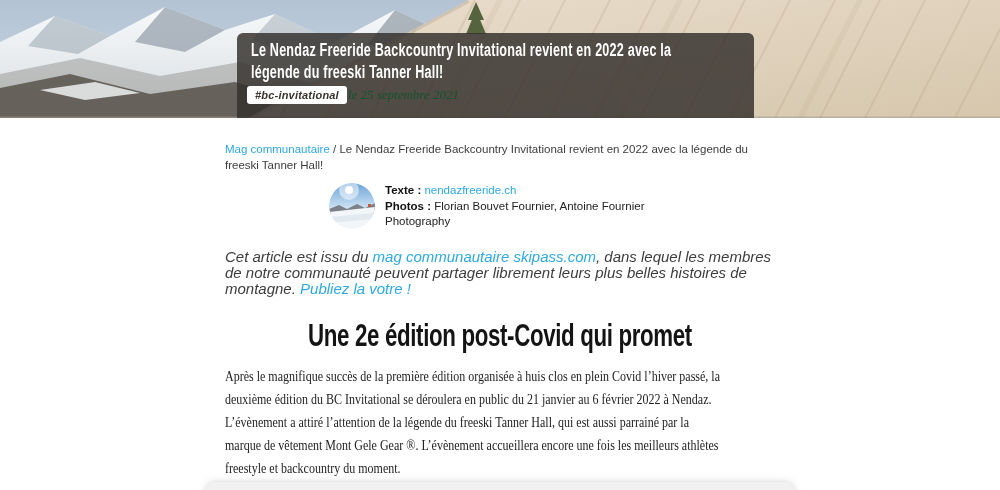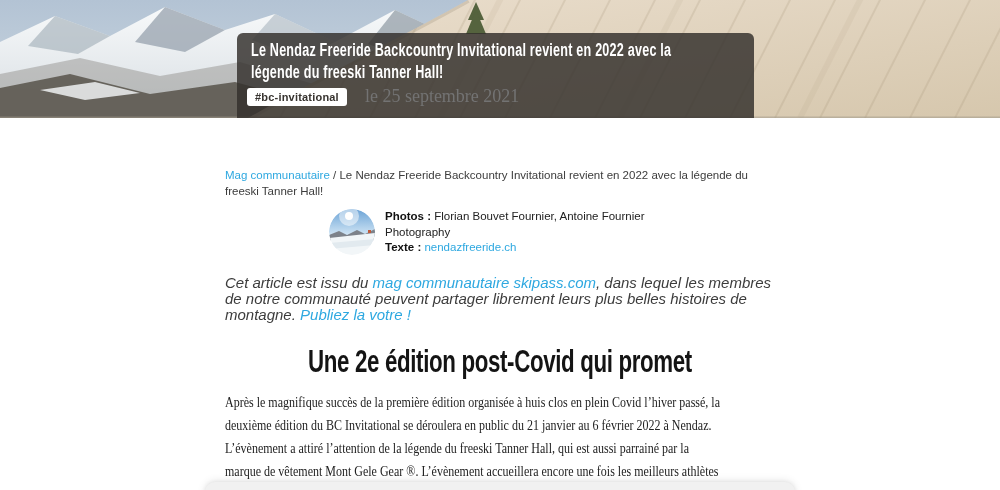--- a/index.html
+++ b/index.html
@@ -17,30 +17,30 @@
     background:rgba(52,48,44,0.83);
     border-radius:6px 6px 0 0;
     padding:6px 14px;box-sizing:border-box;
   }
   .hero-title{
     margin:0;font-size:18px;font-weight:bold;color:#ffffff;line-height:22px;
     transform:scaleX(0.70);transform-origin:0 0;white-space:nowrap;
     letter-spacing:0.3px;
   }
   .hero-title .line{display:block;}
-  .hero-meta{position:absolute;left:10px;top:53px;display:flex;align-items:center;gap:18px;}
+  .hero-meta{position:absolute;left:10px;top:53px;display:flex;align-items:center;gap:1px;font-style:italic;}
   .tag{
     display:inline-block;background:#ffffff;color:#37332f;
     font-size:11px;font-weight:bold;letter-spacing:0.2px;
     padding:3px 8px;border-radius:3px;text-decoration:none;cursor:pointer;
   }
-  .date{color:#737373;font-family:"Liberation Serif", serif;font-size:18px;}
+  .date{color:#14532d;font-family:"Liberation Serif", serif;font-size:13px;}
   
   .column{width:550px;margin:0 auto;}
-  .breadcrumb{margin:49px 0 0 0;font-size:11.5px;line-height:16px;color:#3c3c3c;}
+  .breadcrumb{margin:23px 0 0 0;font-size:11.5px;line-height:16px;color:#3c3c3c;}
   a.link, a.bc-link{color:#2ea8e0;text-decoration:none;cursor:pointer;}
   .credits{display:flex;gap:10px;margin:10px 0 0 104px;}
   .avatar{width:46px;height:46px;border-radius:50%;overflow:hidden;flex:0 0 46px;display:block;}
   .credits-text{font-size:11.5px;line-height:15.5px;color:#222;max-width:265px;}
   .lbl{font-weight:bold;color:#111;}
   .note{margin:19px 0 0 0;font-style:italic;font-size:15px;line-height:16px;color:#3c3c3c;}
   .note a{font-style:italic;}
   .heading{
     margin:21px 0 0 0;text-align:center;color:#141414;
     font-size:31px;line-height:35px;font-weight:bold;
@@ -166,26 +166,26 @@
             <circle cx="20" cy="7" r="4" fill="#ffffff"></circle>
             <path d="M0,26 L10,22 L18,26 L28,21 L36,25 L46,20 L46,32 L0,32 Z" fill="#7d828a"></path>
             <path d="M0,29 L46,24 L46,46 L0,46 Z" fill="#f2f6f8"></path>
             <path d="M0,34 L46,30 L46,36 L0,40 Z" fill="#e2eaef"></path>
             <rect x="39" y="21" width="3" height="3" fill="#c05a3a"></rect>
           </g>
         </svg>
       </span>
       <div class="credits-text">
         <div class="credit-row">
+          <span class="lbl">Texte :</span>
+          <a class="link">nendazfreeride.ch</a>
+        </div>
+        <div class="credit-row">
           <span class="lbl">Photos :</span>
           <span>Florian Bouvet Fournier, Antoine Fournier Photography</span>
-        </div>
-        <div class="credit-row">
-          <span class="lbl">Texte :</span>
-          <a class="link">nendazfreeride.ch</a>
         </div>
       </div>
     </section>
 
     <p class="note"><span>Cet article est issu du </span><a class="link">mag communautaire skipass.com</a><span>, dans lequel les membres de notre communauté peuvent partager librement leurs plus belles histoires de montagne. </span><a class="link">Publiez la votre !</a></p>
 
     <h2 class="heading">Une 2e édition post-Covid qui promet</h2>
 
     <div class="paragraph">
       <div class="pline">Après le magnifique succès de la première édition organisée à huis clos en plein Covid l’hiver passé, la</div>

